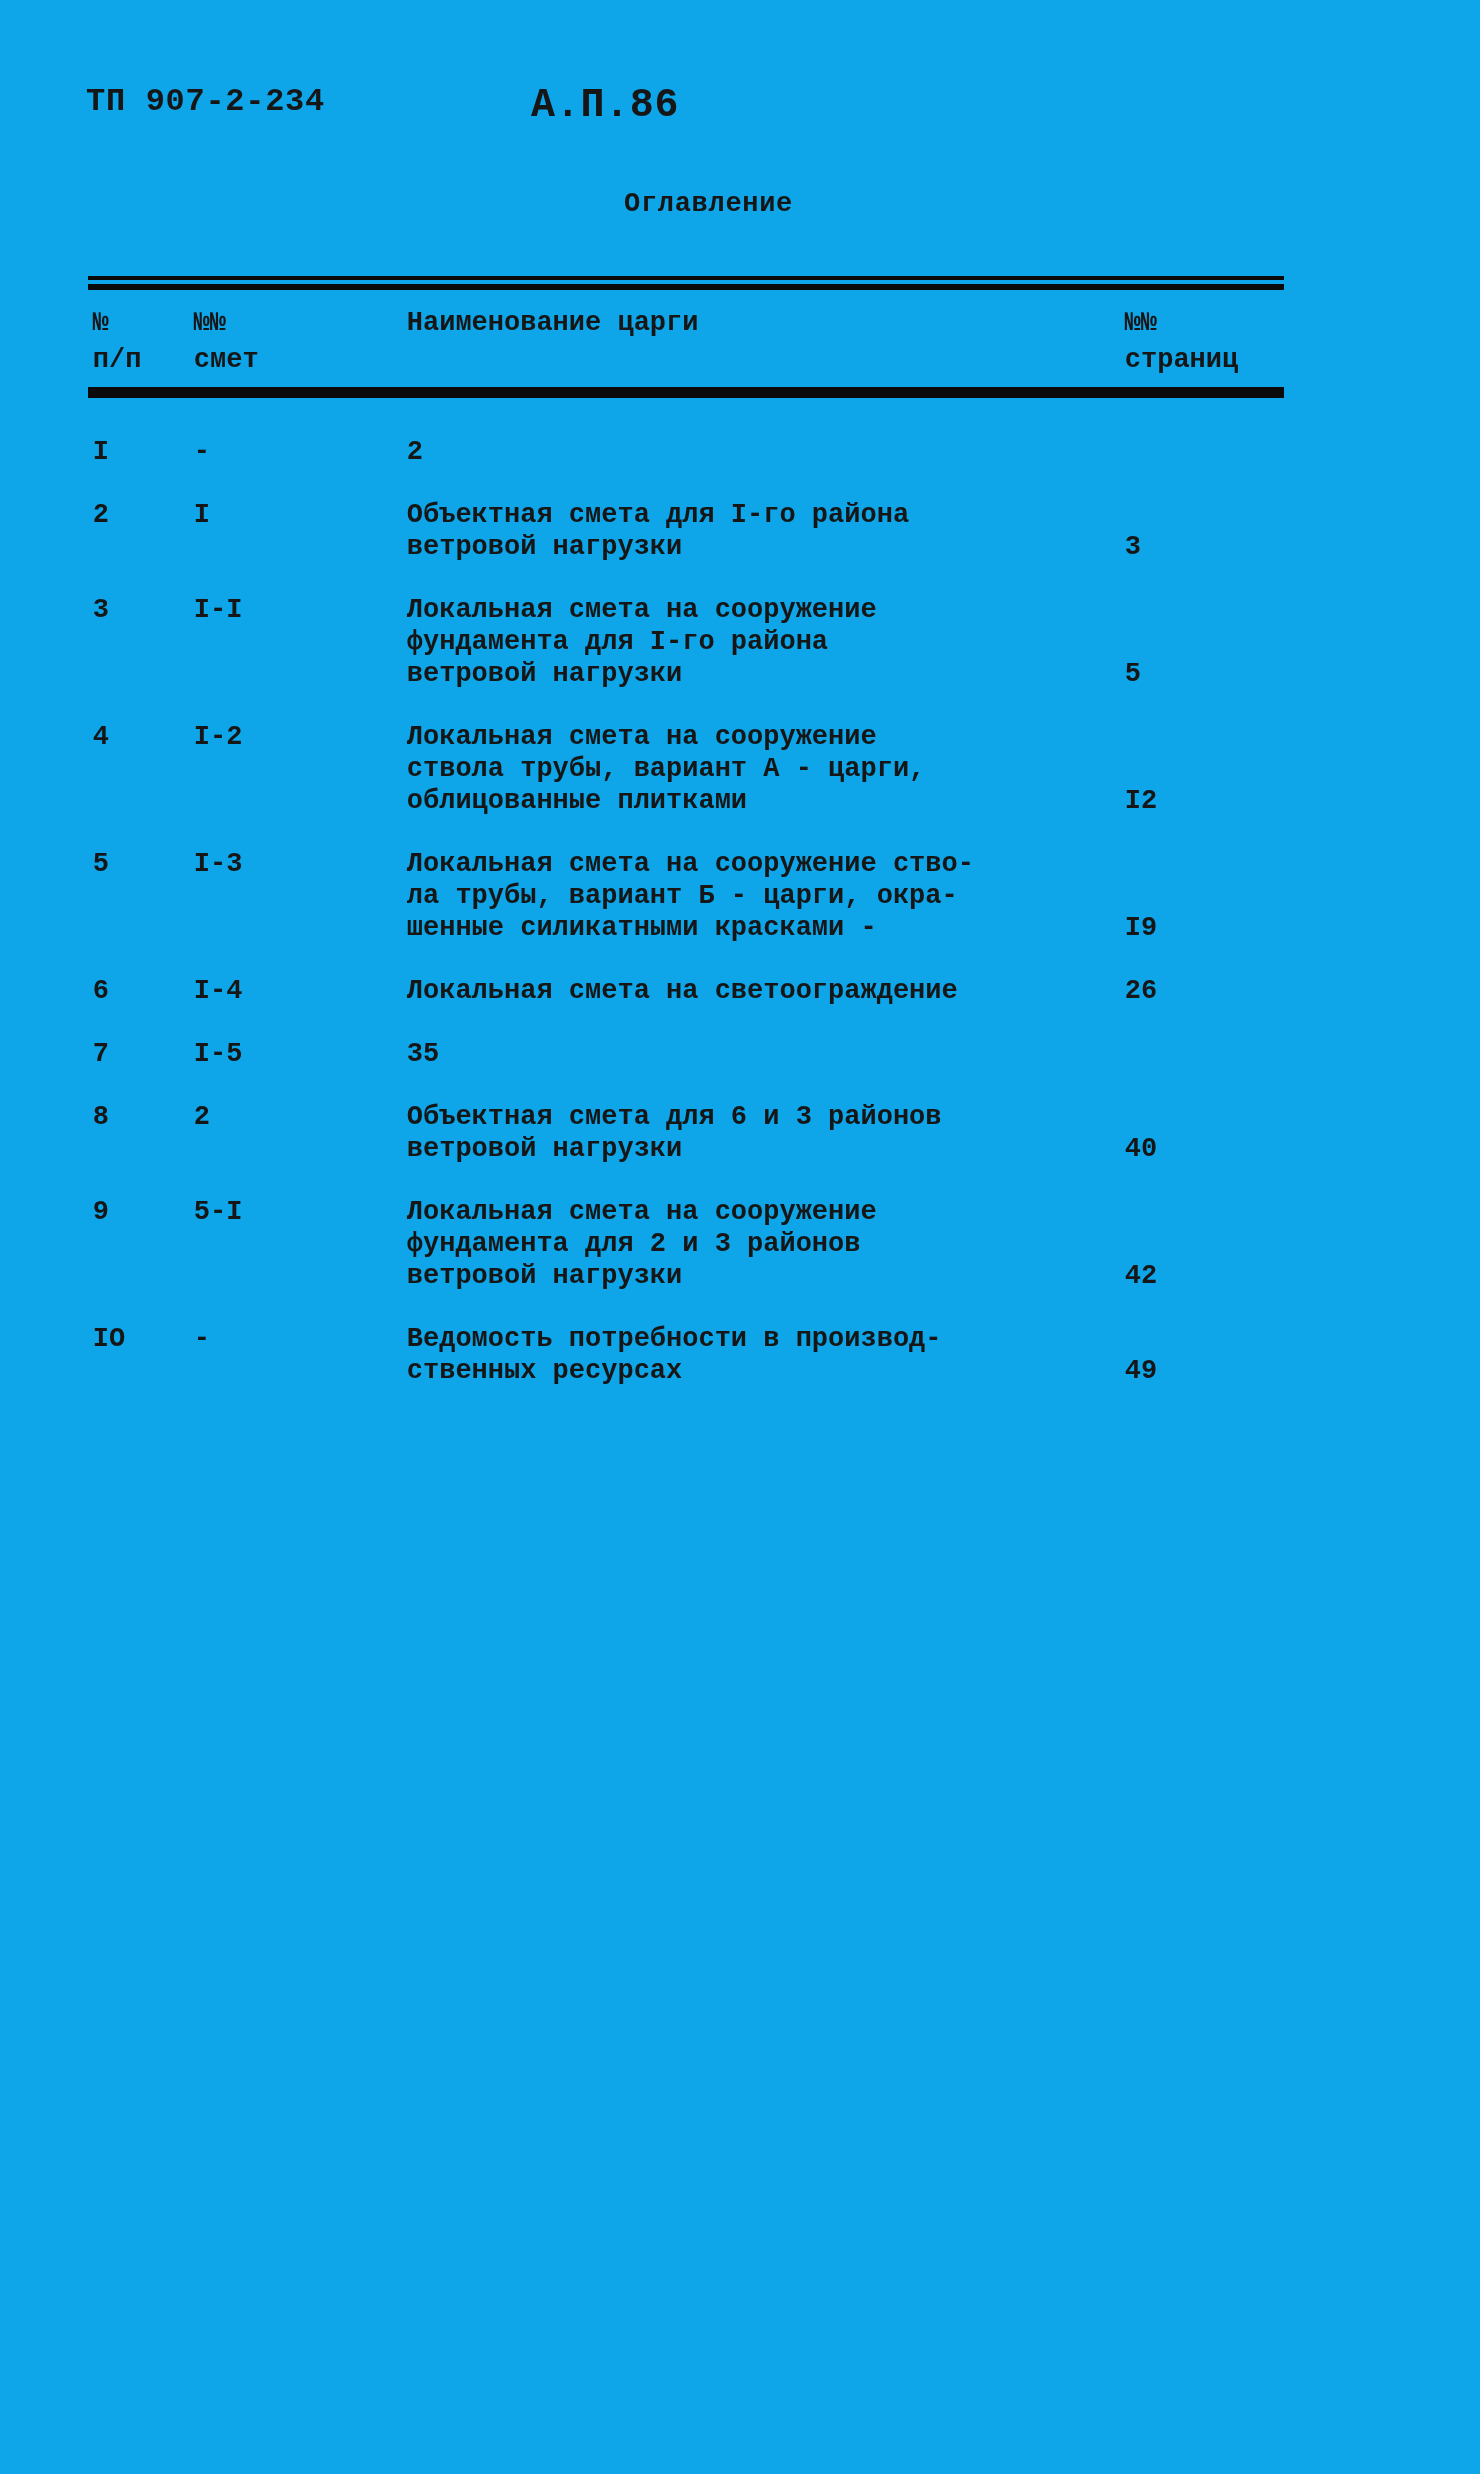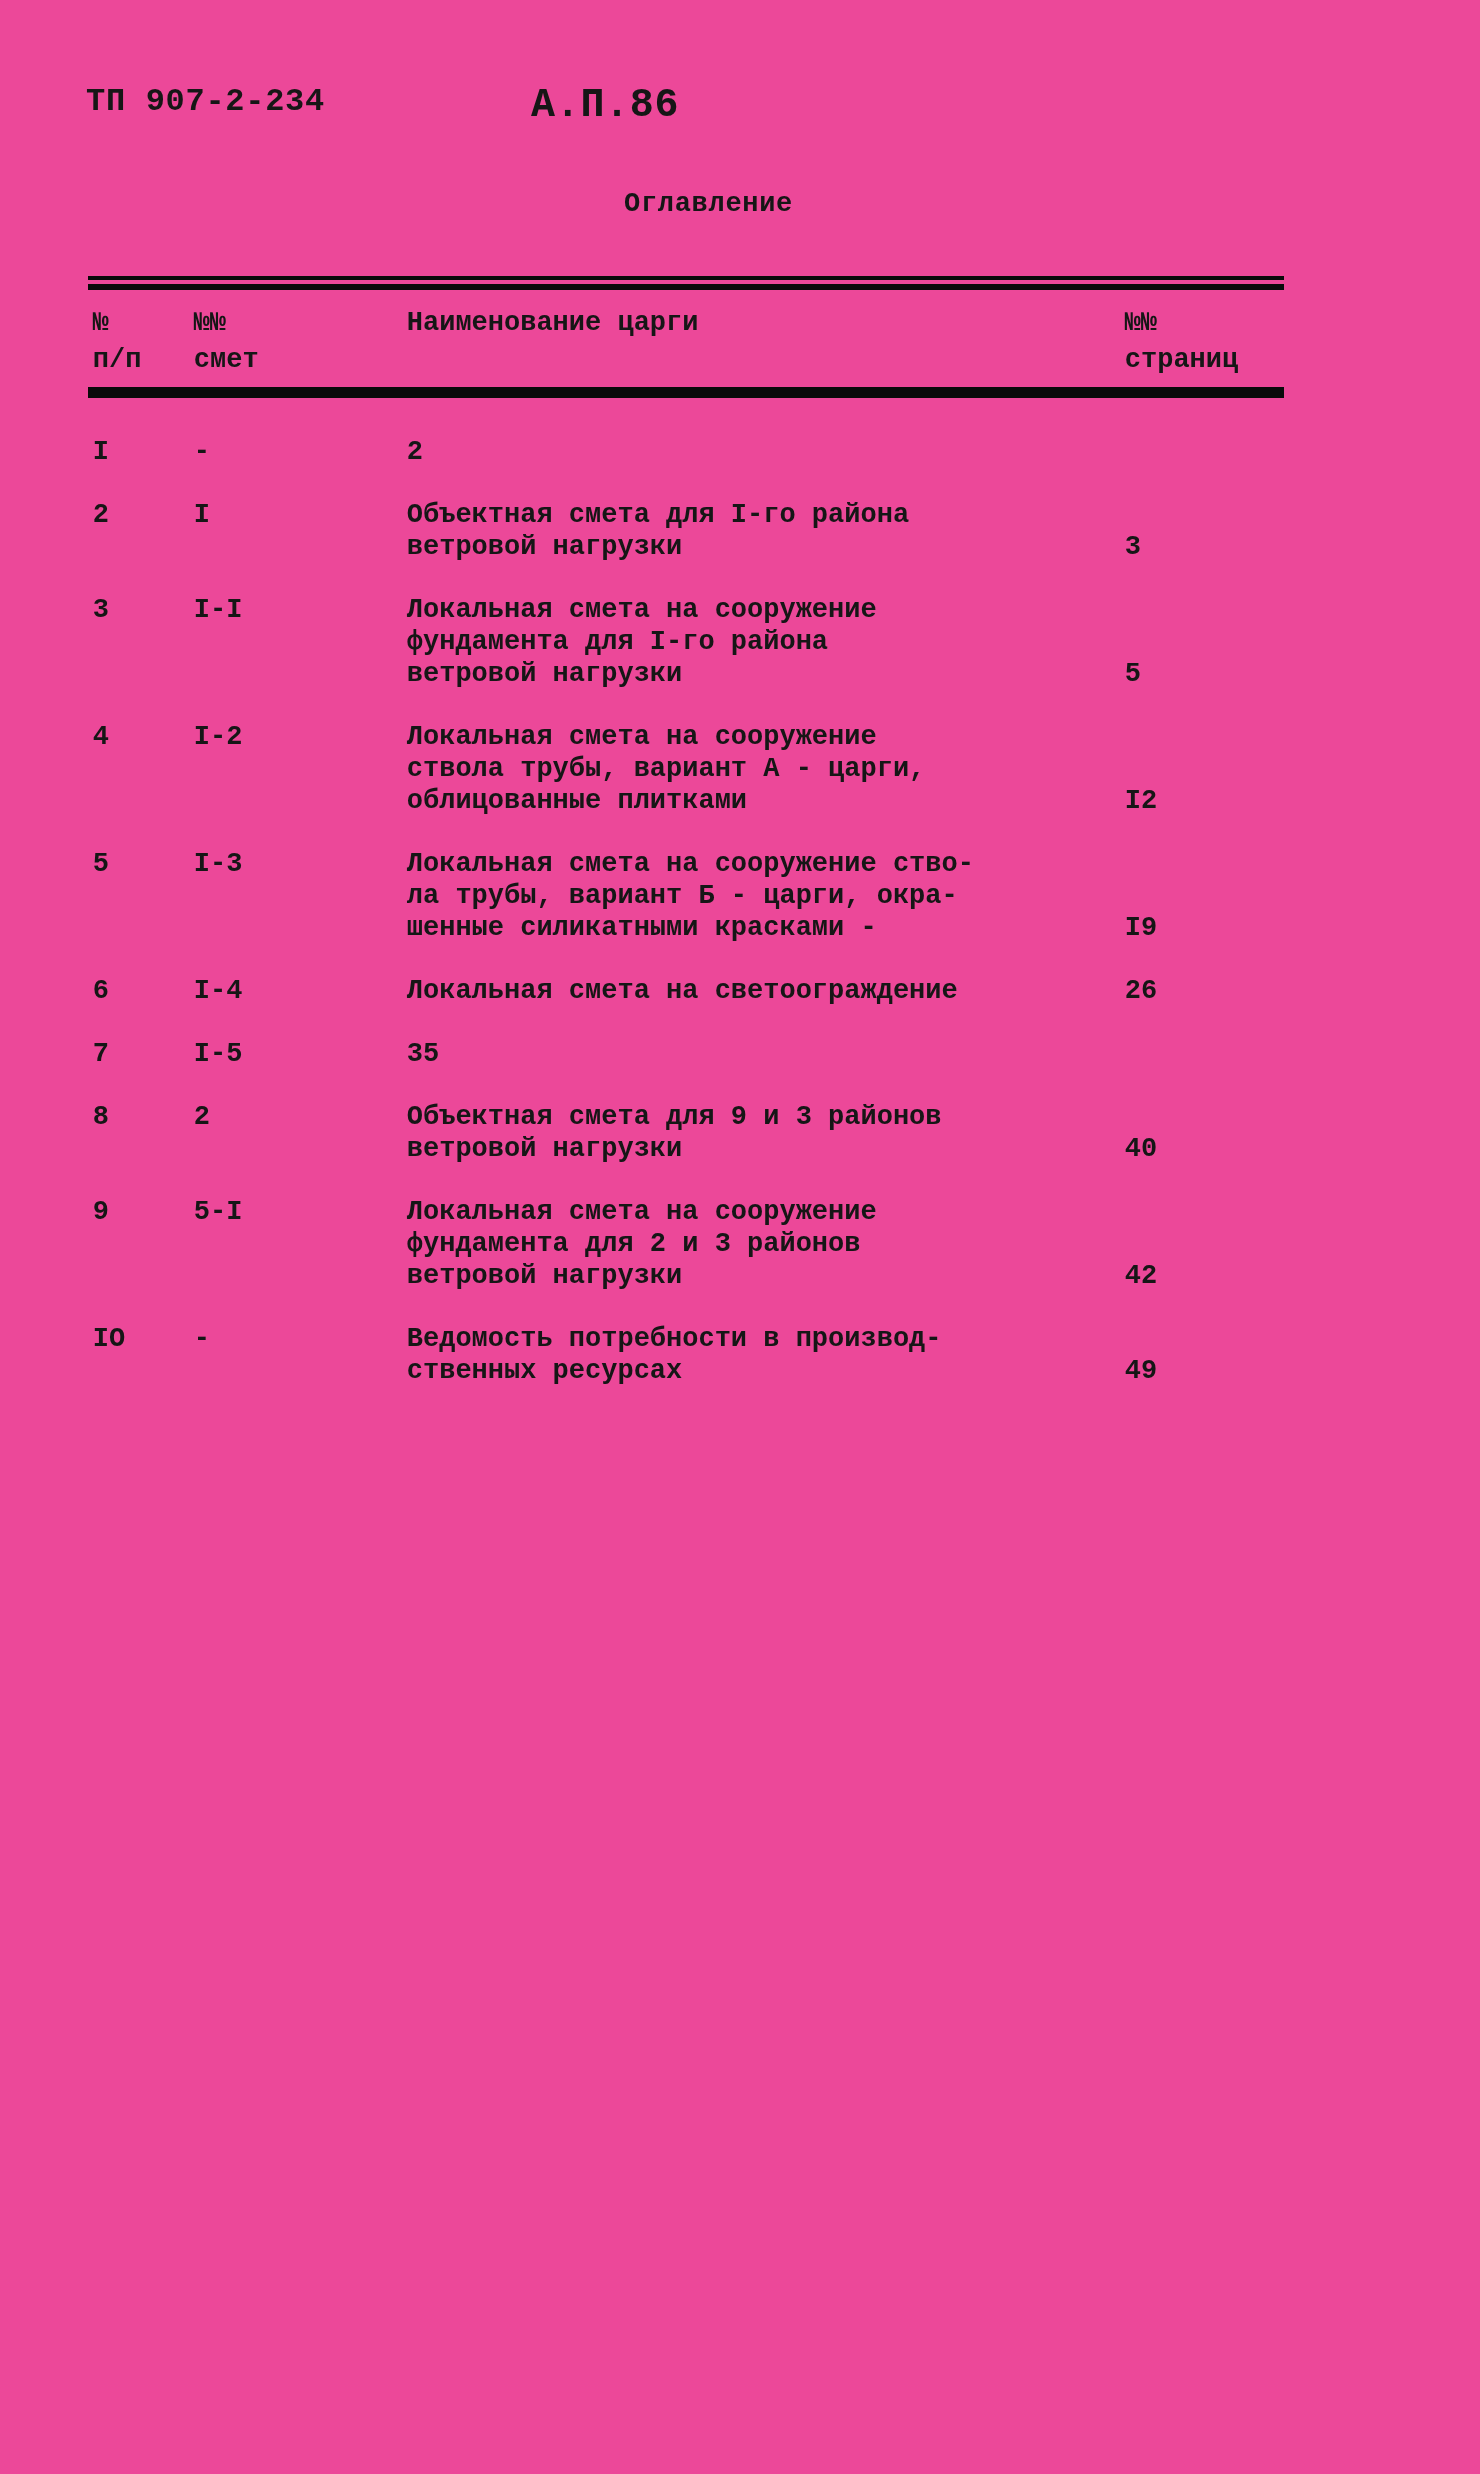--- a/index.html
+++ b/index.html
@@ -4,21 +4,21 @@
 <style>
   html, body {
     margin: 0;
     padding: 0;
     background: #ffffff;
   }
   .page {
     position: relative;
     width: 1481px;
     height: 2475px;
-    background: #ec4899;
+    background: #0ea5e9;
     font-family: "Liberation Mono", "DejaVu Sans Mono", monospace;
     font-weight: 700;
     color: #161616;
     overflow: hidden;
   }
   .doc-code {
     position: absolute;
     left: 86px;
     top: 83px;
     font-size: 32px;
@@ -159,21 +159,21 @@
 
   <div class="trow">
     <div class="cell">7</div>
     <div class="cell">I-5</div>
     <div class="cell page-num">35</div>
   </div>
 
   <div class="trow">
     <div class="cell">8</div>
     <div class="cell">2</div>
-    <div class="cell">Объектная смета для 9 и 3 районов
+    <div class="cell">Объектная смета для 6 и 3 районов
 ветровой нагрузки</div>
     <div class="cell page-num">40</div>
   </div>
 
   <div class="trow">
     <div class="cell">9</div>
     <div class="cell">5-I</div>
     <div class="cell">Локальная смета на сооружение
 фундамента для 2 и 3 районов
 ветровой нагрузки</div>

